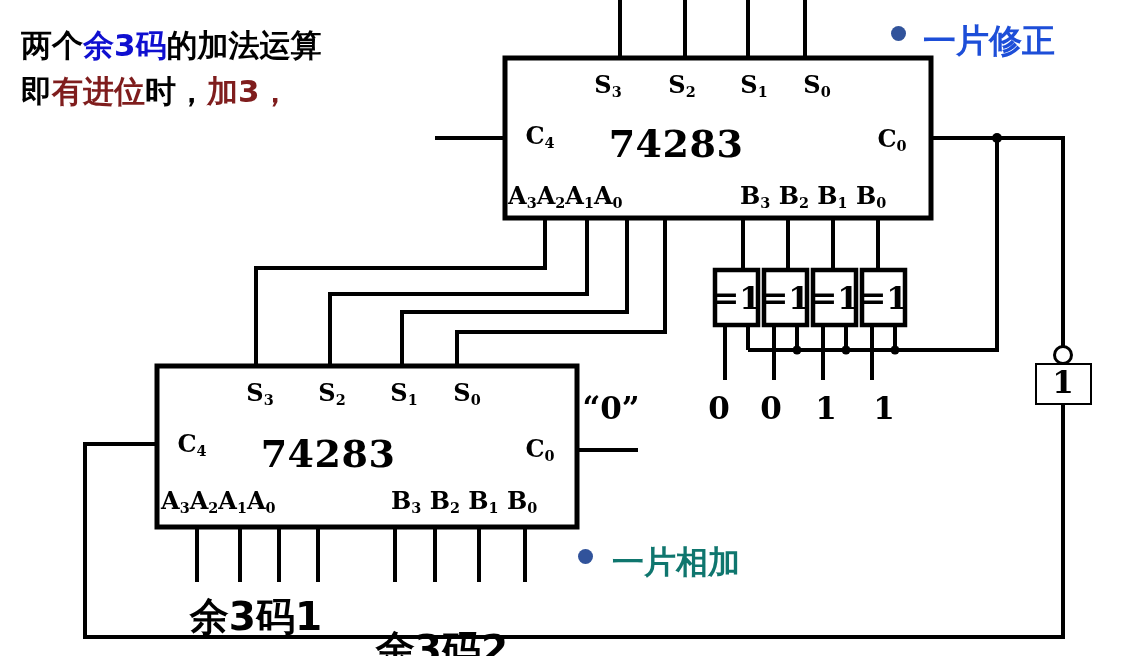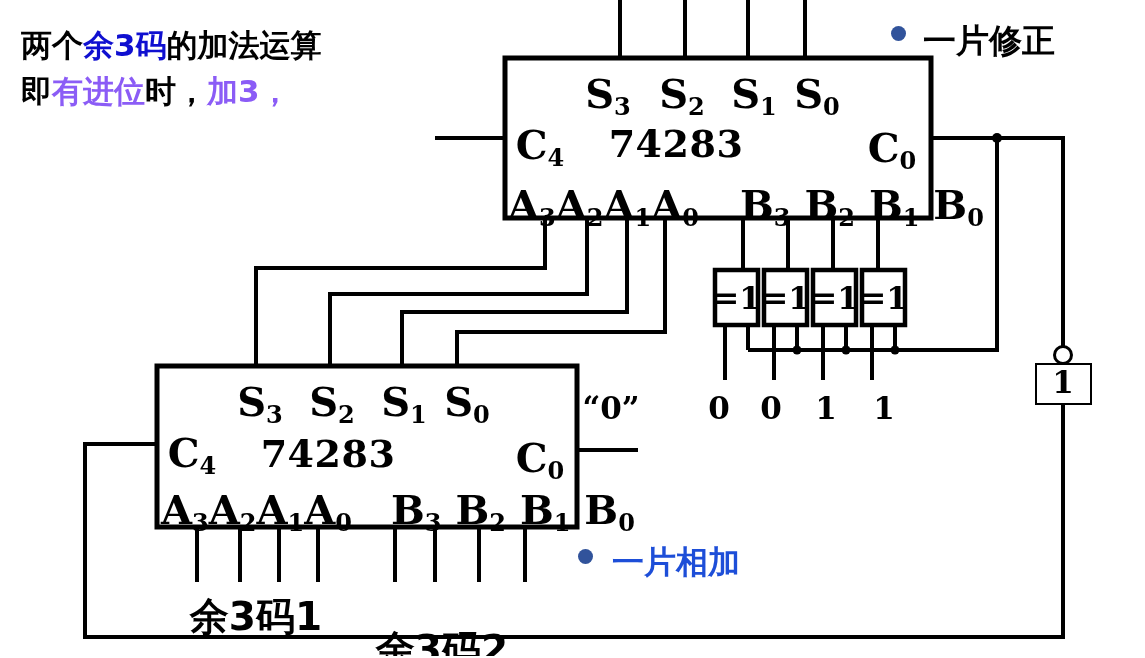--- a/index.html
+++ b/index.html
@@ -2,30 +2,30 @@
 <html><head>
 <meta charset="utf-8">
 <style>
   html,body{margin:0;padding:0;background:#ffffff;}
   #stage{position:relative;width:1145px;height:656px;background:#ffffff;overflow:hidden;
          font-family:"DejaVu Sans","Liberation Sans",sans-serif;}
   #wires{position:absolute;left:0;top:0;z-index:1;}
   .lbl{position:absolute;z-index:2;white-space:nowrap;}
   .chipfont{font-family:"DejaVu Serif","Liberation Serif",serif;font-weight:bold;color:#000;}
   .chipfont sub{font-size:0.60em;vertical-align:-0.28em;letter-spacing:0;}
-  .pin-label{font-size:40px;}
+  .pin-label{font-size:24px;}
   .part-label{font-size:38px;letter-spacing:0.5px;}
   .cc{transform:translateX(-50%);}
   .intro{position:absolute;left:21px;top:22px;z-index:2;font-weight:bold;font-size:31px;line-height:46px;}
   .seg-black{color:#000000;}
-  .seg-red{color:#8b5cf6;}
+  .seg-red{color:#7f1d1d;}
   .seg-blue{color:#0f0fd0;}
   .annot{position:absolute;z-index:3;font-weight:bold;white-space:nowrap;}
-  .annot-red{color:#000000;font-size:33px;}
-  .annot-blue{color:#1d4ed8;font-size:32px;}
+  .annot-red{color:#1d4ed8;font-size:33px;}
+  .annot-blue{color:#0f766e;font-size:32px;}
   .bullet{position:absolute;z-index:3;width:15px;height:15px;border-radius:50%;background:#31539b;}
   .const-label{font-size:31px;}
   .cn-label{font-weight:bold;font-size:39px;color:#000;}
 </style>
 </head>
 <body>
 
 <div id="stage">
 
   <svg id="wires" width="1145" height="658" viewBox="0 0 1145 658">

